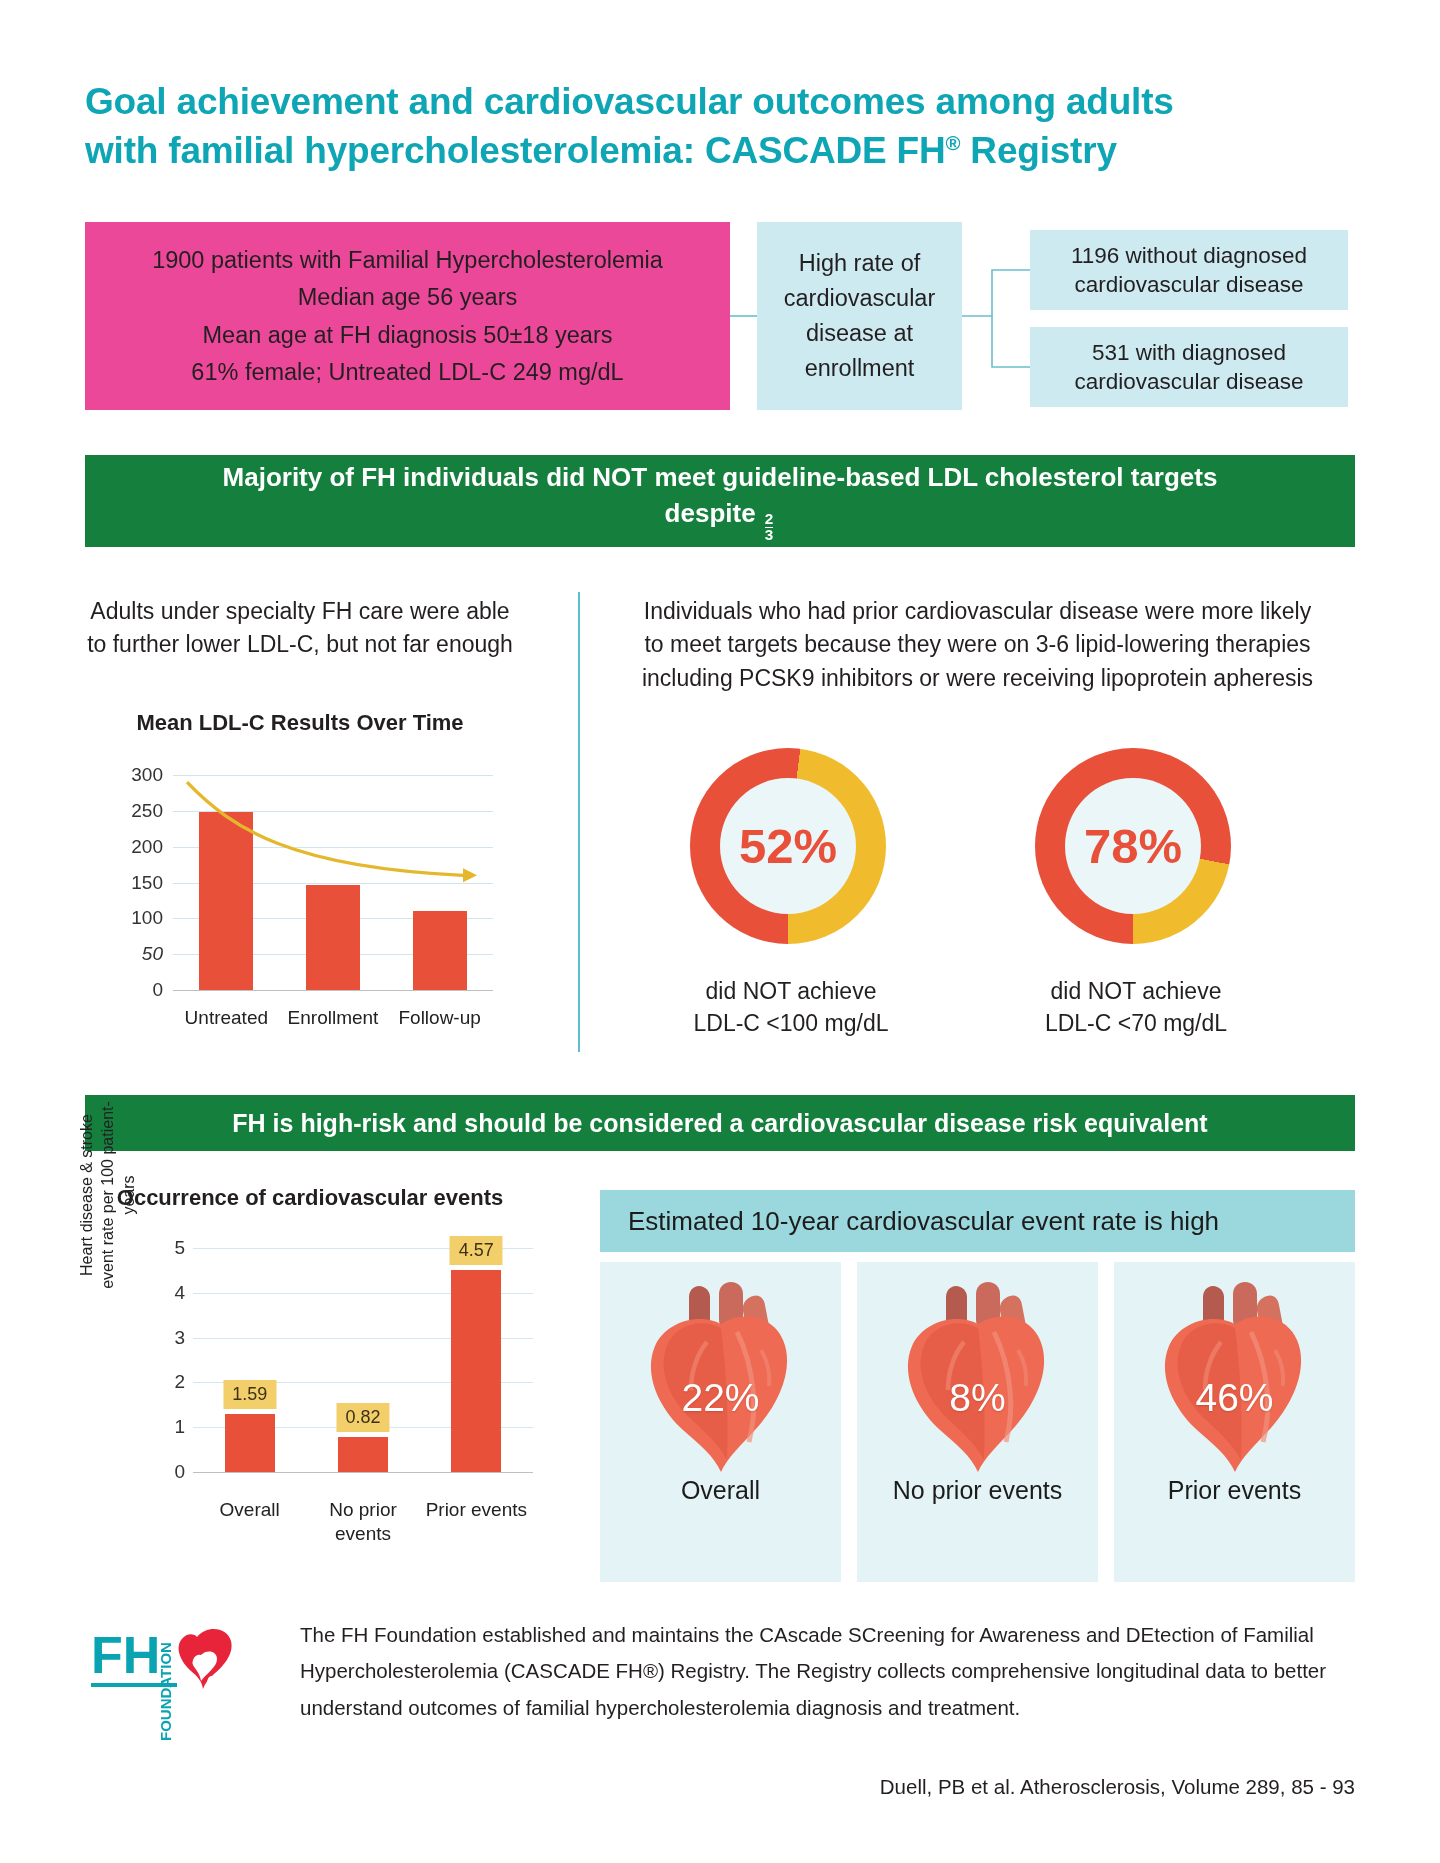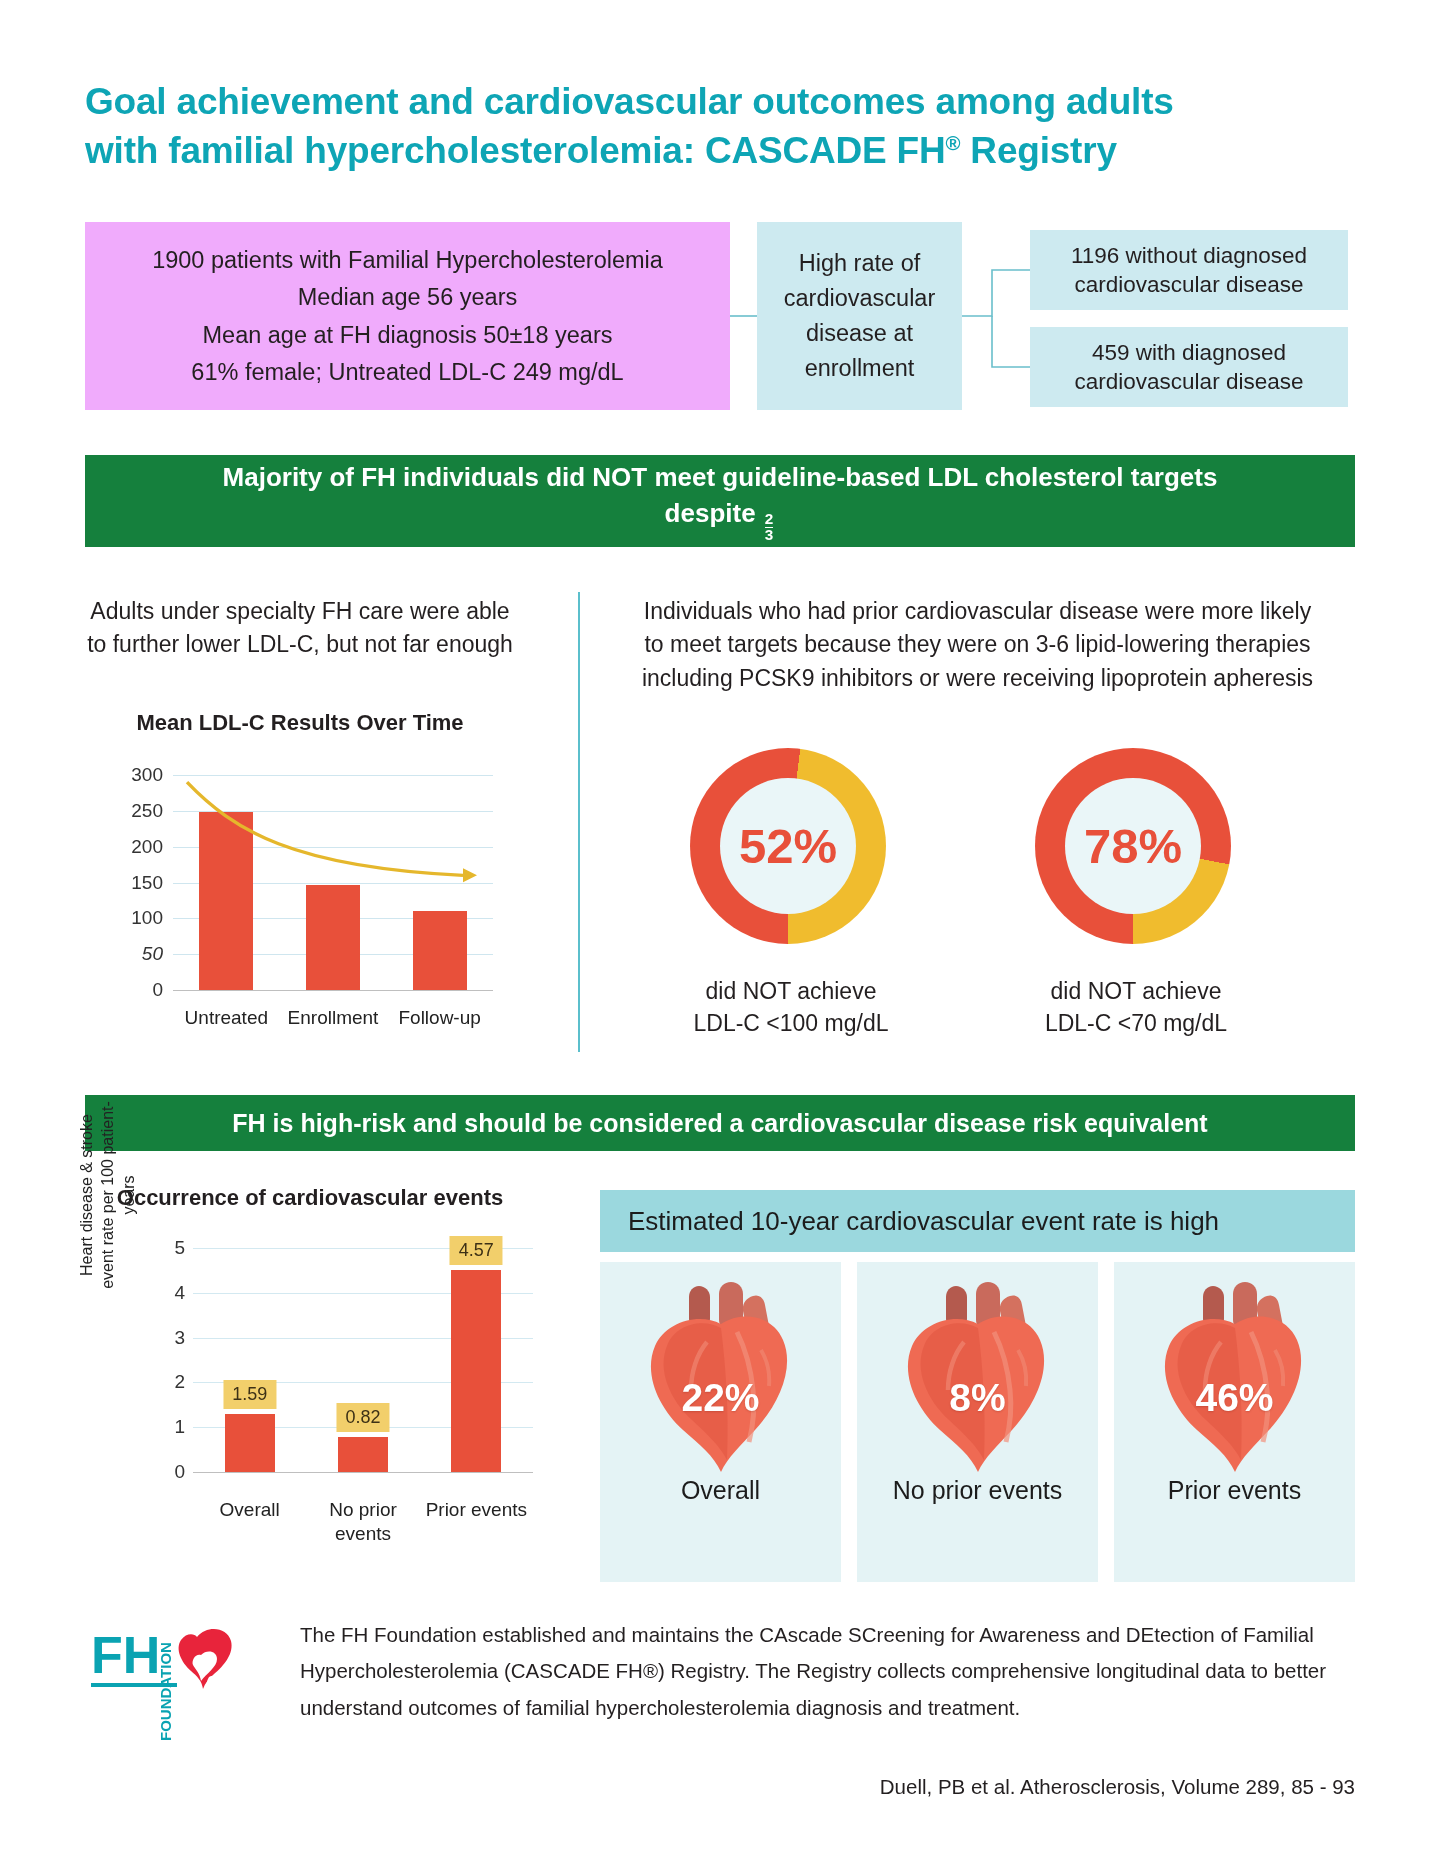--- a/index.html
+++ b/index.html
@@ -18,21 +18,21 @@
     position: absolute; left: 85px; top: 78px; width: 1260px;
     font-size: 37px; font-weight: bold; line-height: 1.32;
     color: #0ea5b5; letter-spacing: -0.2px;
   }
   .title sup { font-size: 0.55em; vertical-align: super; }
 
   
   .flow { position: absolute; left: 85px; top: 222px; width: 1270px; height: 190px; }
   .box-main {
     position: absolute; left: 0; top: 0; width: 645px; height: 188px;
-    background: #f0abfc; display: flex; flex-direction: column;
+    background: #ec4899; display: flex; flex-direction: column;
     align-items: center; justify-content: center; gap: 7px;
     font-size: 23.5px; line-height: 1.28; text-align: center;
   }
   .box-mid {
     position: absolute; left: 672px; top: 0; width: 205px; height: 188px;
     background: #cdeaf0; display: flex; align-items: center; justify-content: center;
     text-align: center; font-size: 23.5px; line-height: 1.5; padding: 0 10px;
   }
   .box-r1, .box-r2 {
     position: absolute; left: 945px; width: 318px; height: 80px;
@@ -137,21 +137,21 @@
   }
   .hp-cells { position: absolute; left: 0; top: 72px; width: 755px; height: 320px;
               display: flex; gap: 16px; }
   .hp-cell {
     flex: 1; background: #e4f3f5; display: flex; flex-direction: column;
     align-items: center; justify-content: flex-start; padding-top: 18px;
   }
   .hp-heart { position: relative; width: 152px; height: 192px; }
   .hp-pct {
     position: absolute; left: 0; right: 0; top: 96px; text-align: center;
-    font-size: 39px; font-weight: bold; color: #ffffff; z-index: 5;
+    font-size: 39px; font-weight: normal; color: #ffffff; z-index: 5;
     text-shadow: 0 1px 2px rgba(120,30,20,.25);
   }
   .hp-label { font-size: 25px; margin-top: 4px; color: #1c1c1c; }
 
   
   .footer { position: absolute; left: 85px; top: 1615px; width: 1270px; }
   .fh-logo { position: absolute; left: 0; top: 0; width: 160px; height: 130px; }
   .footer-text {
     position: absolute; left: 215px; top: 2px; width: 1060px;
     font-size: 20.5px; line-height: 1.78; color: #231f20;
@@ -186,21 +186,21 @@
     </div>
 
     <div class="box-mid">High rate of cardiovascular disease at enrollment</div>
 
     <div class="box-r1">
       <div>1196 without diagnosed</div>
       <div>cardiovascular disease</div>
     </div>
 
     <div class="box-r2">
-      <div>459 with diagnosed</div>
+      <div>531 with diagnosed</div>
       <div>cardiovascular disease</div>
     </div>
   </div>
 
   <div class="banner" id="banner-1">
     <div>Majority of FH individuals did NOT meet guideline-based LDL cholesterol targets</div>
     <div>
       <span>despite </span><span class="inline-frac"><span class="frac">
             <span class="num">2</span>
             <span class="den">3</span>

